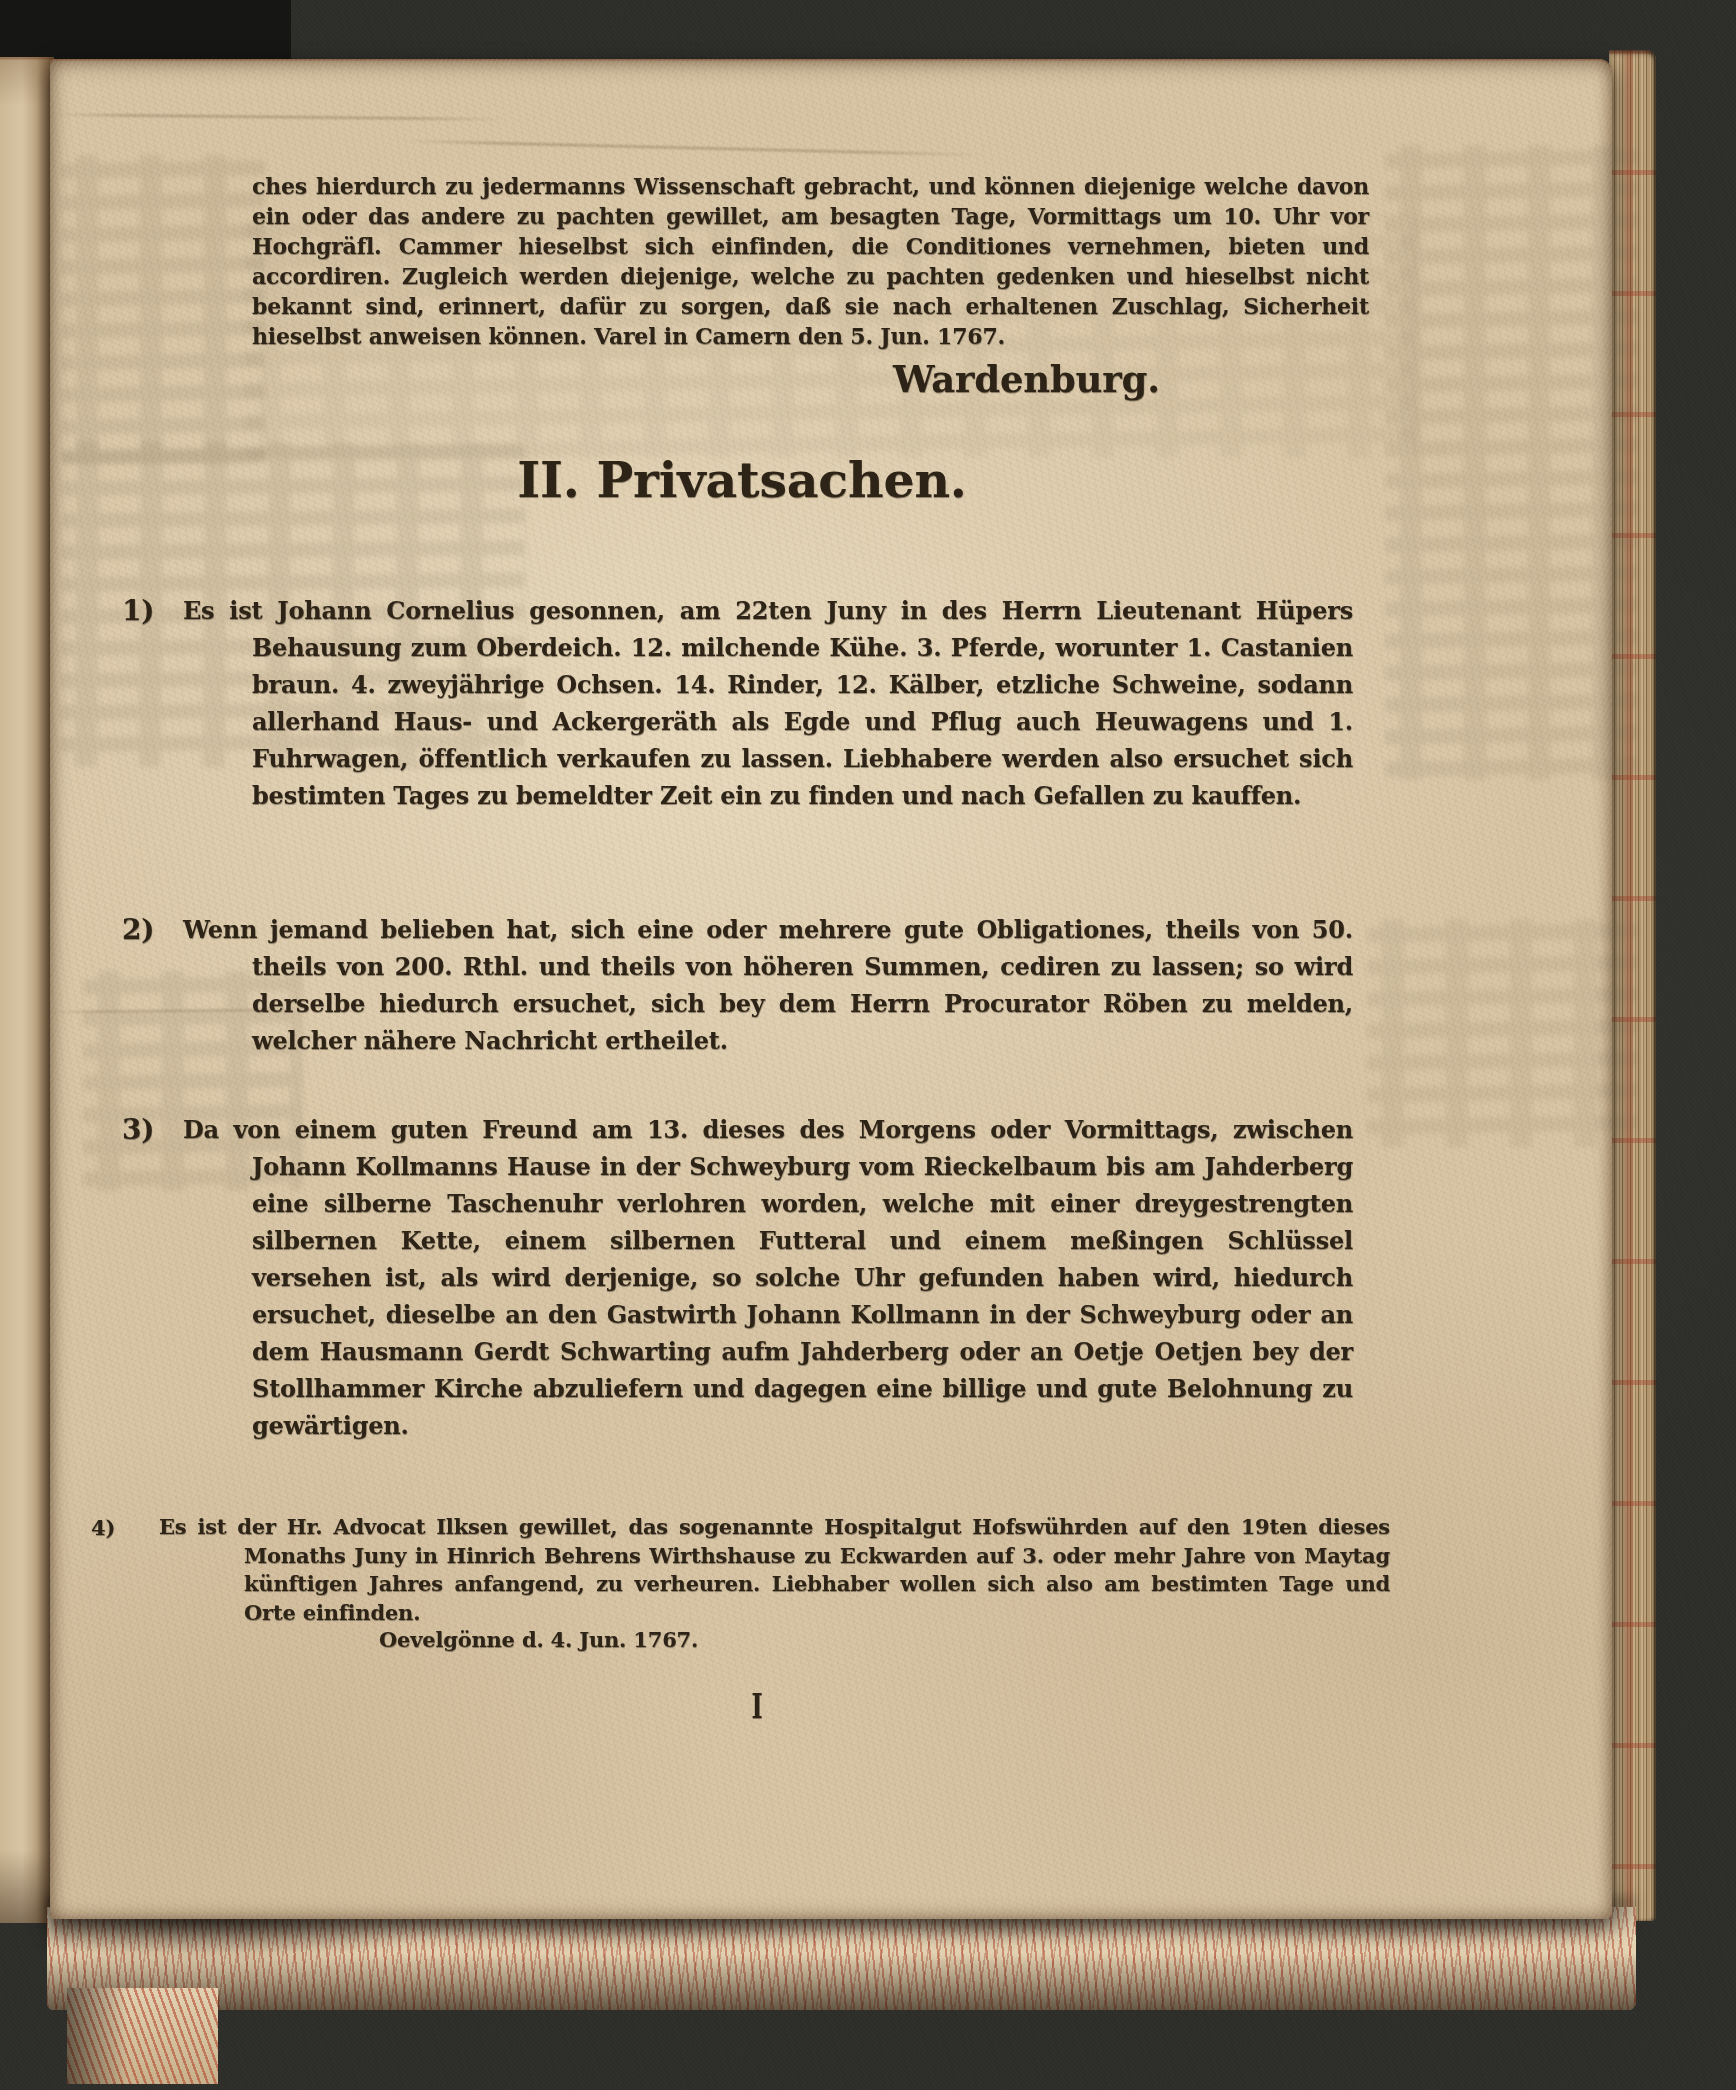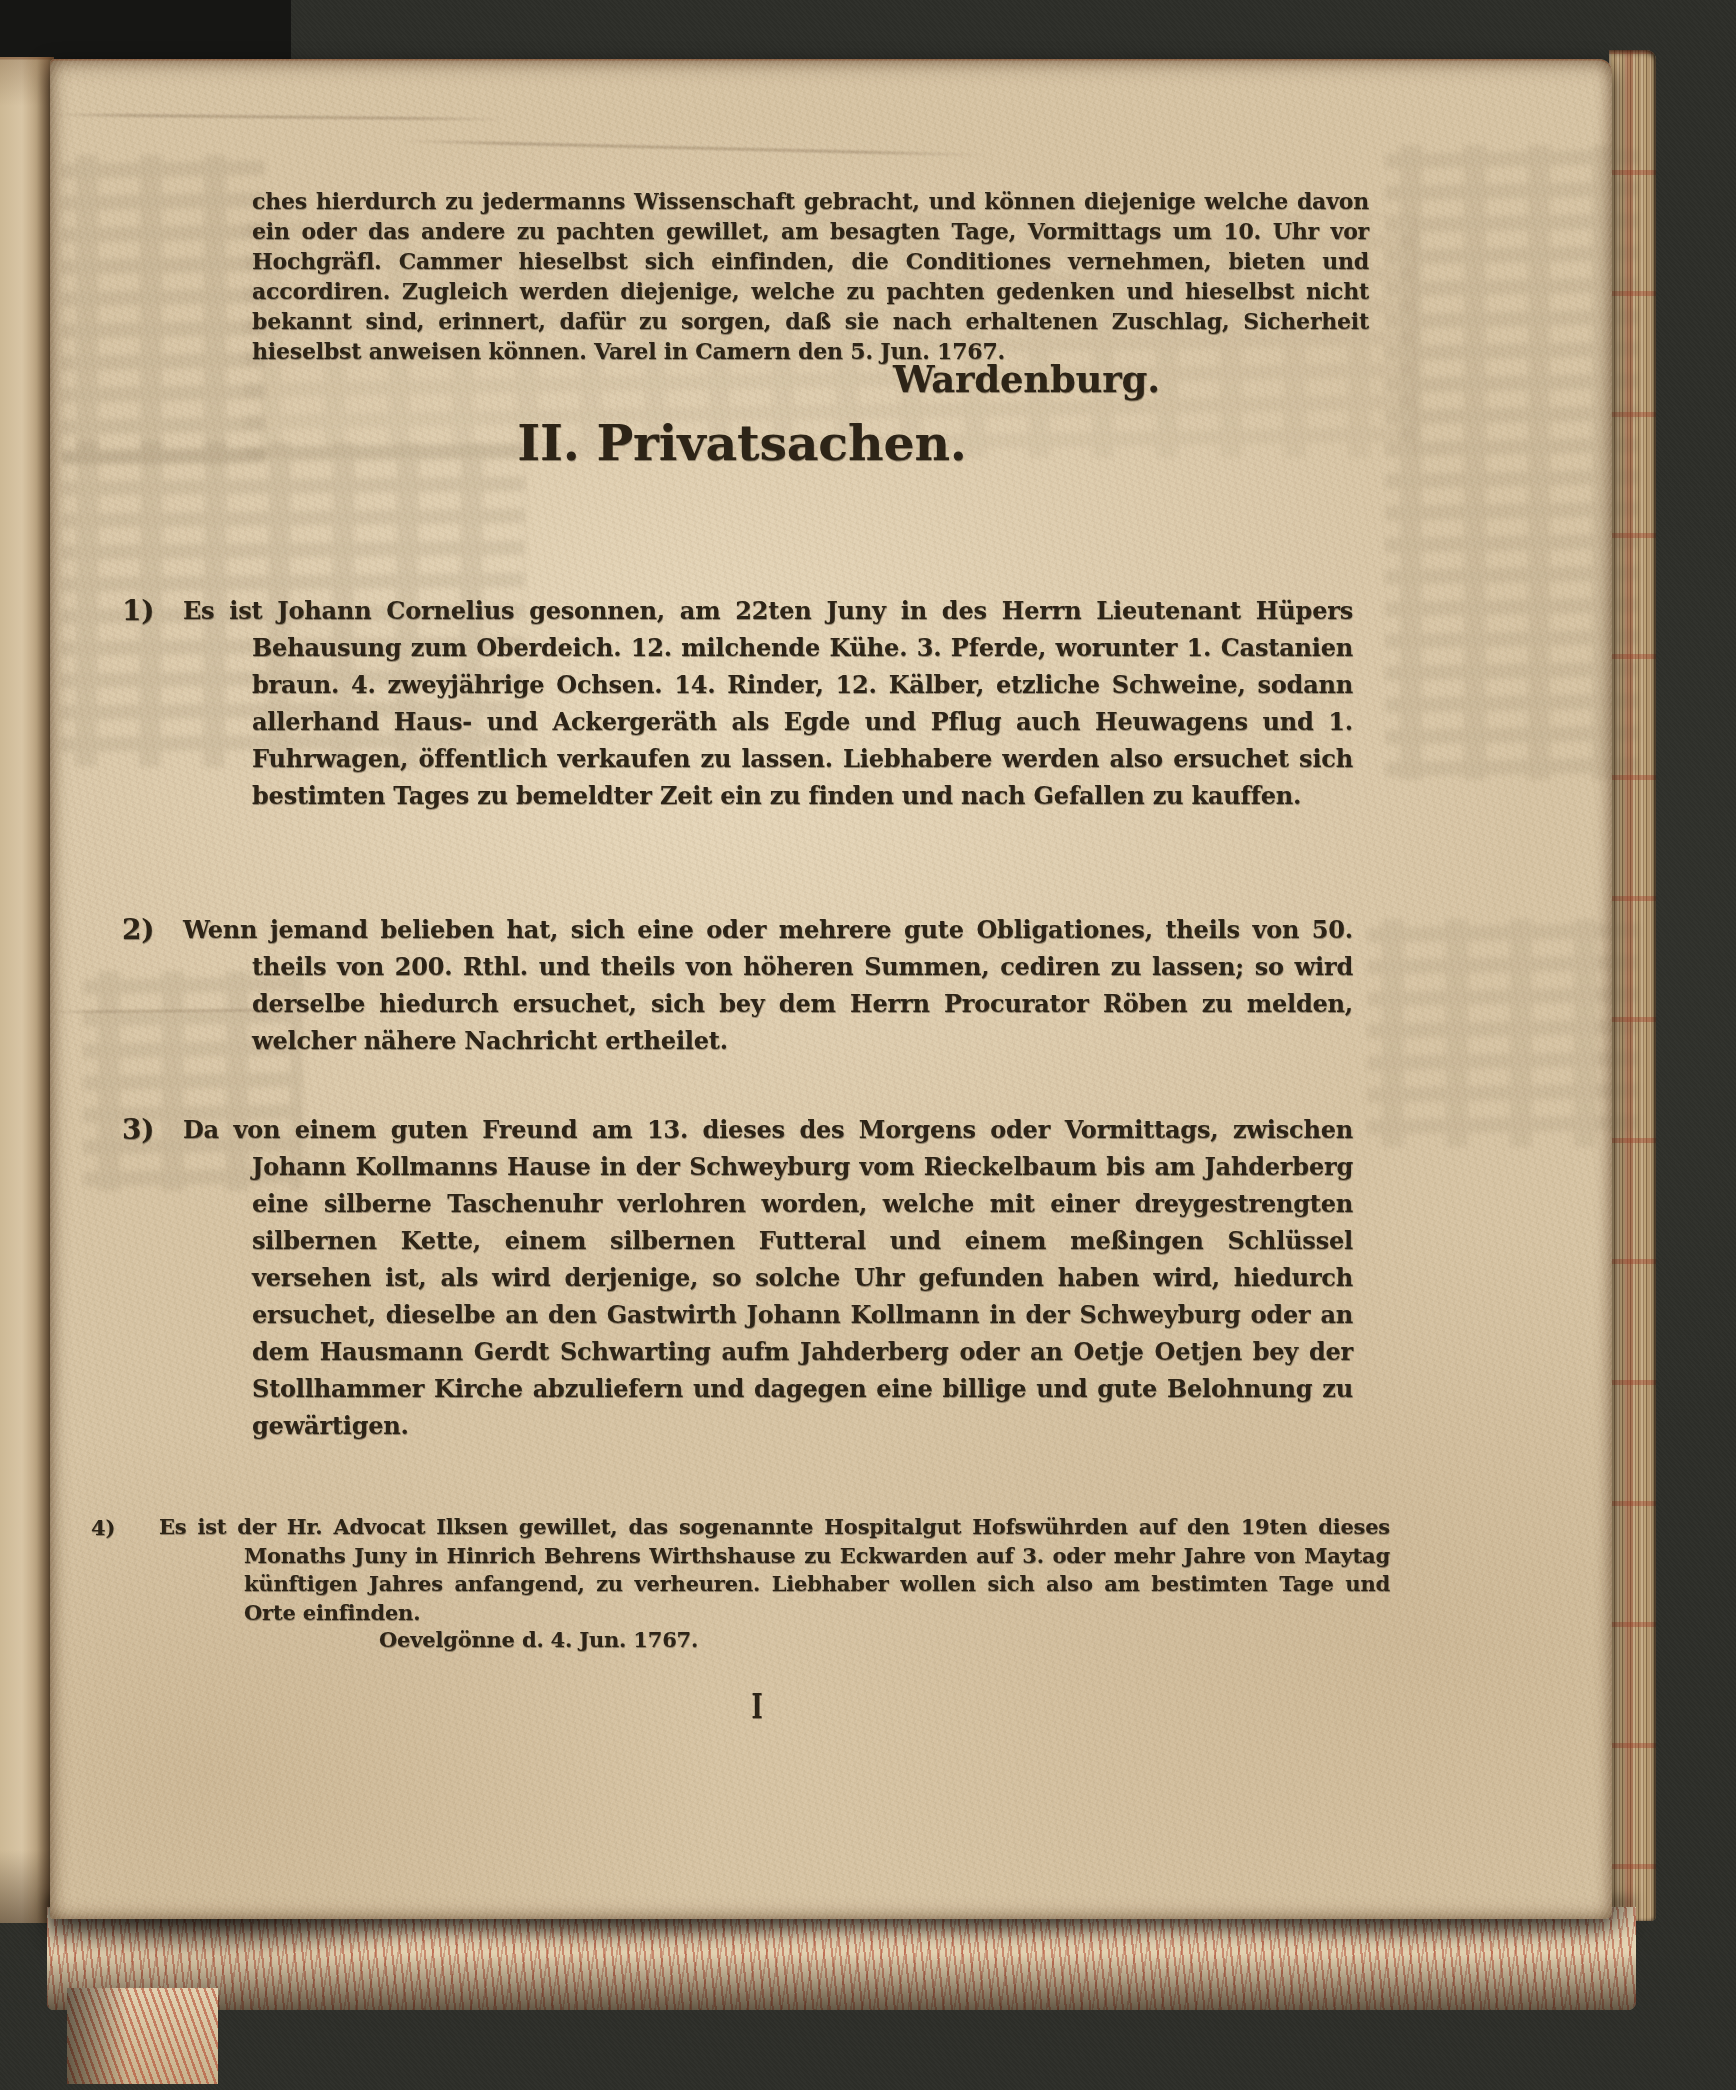--- a/index.html
+++ b/index.html
@@ -156,38 +156,38 @@
   .crease.c3 { left: 0px;   top: 951px; width: 244px; transform: rotate(-.5deg); opacity:.7; }
 
   
   .ink {
     color: #2d2417;
     text-shadow: 0.4px 0.5px 0.7px rgba(43,32,18,.45);
     letter-spacing: -0.2px;
   }
   .intro {
     position: absolute;
-    left: 202px; top: 127px;
+    left: 202px; top: 112px;
     width: 1117px;
     font-size: 22px;
     line-height: 30px;
     font-weight: 700;
     text-align: justify;
   }
   .wardenburg {
     position: absolute;
     left: 765px; top: 298px;
     width: 423px;
     text-align: center;
     font-size: 37px;
     font-weight: 700;
   }
   .heading {
     position: absolute;
-    left: 285px; top: 355px;
+    left: 285px; top: 392px;
     width: 814px;
     margin: 0;
     text-align: center;
     font-size: 49px;
     font-weight: 700;
   }
   .item { position: absolute; left: 0; width: 100%; }
   .item .marker {
     position: absolute;
     left: 72px; top: 2.4px;

